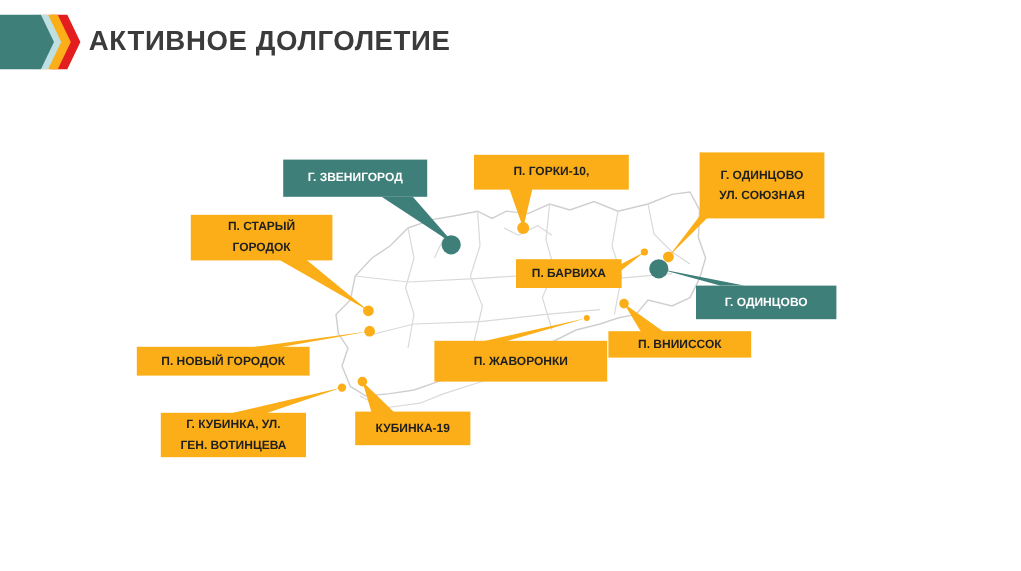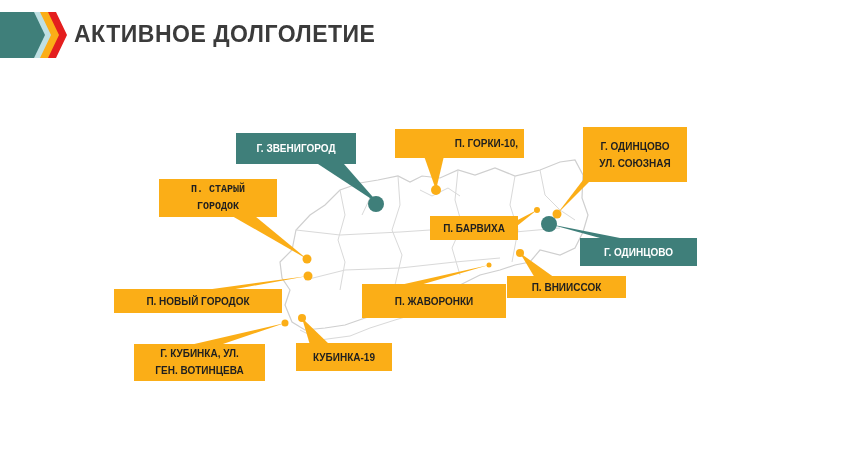--- a/index.html
+++ b/index.html
@@ -71,45 +71,45 @@
     <circle cx="489" cy="265" r="2.5" fill="#fbae17"></circle>
     <circle cx="520" cy="253" r="4" fill="#fbae17"></circle>
     <circle cx="285" cy="323" r="3.5" fill="#fbae17"></circle>
     <circle cx="302" cy="318" r="4" fill="#fbae17"></circle>
   </g>
 </svg>
 
 <div class="label teal" style="left:236px;top:133px;width:120px;height:31px;">
   <span>Г. ЗВЕНИГОРОД</span>
 </div>
-<div class="label orange" style="left:395px;top:129px;width:129px;height:29px;justify-content:flex-end;">
+<div class="label orange" style="left:395px;top:129px;width:129px;height:29px;">
   <span>П. ГОРКИ-10,</span>
 </div>
 <div class="label orange" style="left:583px;top:127px;width:104px;height:55px;white-space:pre-line;">
   <span>Г. ОДИНЦОВО
 УЛ. СОЮЗНАЯ</span>
 </div>
-<div class="label orange" style="left:159px;top:179px;width:118px;height:38px;white-space:pre-line;font-family:Liberation Mono, monospace;">
+<div class="label orange" style="left:159px;top:179px;width:118px;height:38px;white-space:pre-line;">
   <span>П. СТАРЫЙ
 ГОРОДОК</span>
 </div>
 <div class="label orange" style="left:430px;top:216px;width:88px;height:24px;">
   <span>П. БАРВИХА</span>
 </div>
 <div class="label teal" style="left:580px;top:238px;width:117px;height:28px;">
   <span>Г. ОДИНЦОВО</span>
 </div>
-<div class="label orange" style="left:114px;top:289px;width:168px;height:24px;">
+<div class="label orange" style="left:114px;top:289px;width:144px;height:24px;">
   <span>П. НОВЫЙ ГОРОДОК</span>
 </div>
 <div class="label orange" style="left:362px;top:284px;width:144px;height:34px;">
   <span>П. ЖАВОРОНКИ</span>
 </div>
 <div class="label orange" style="left:507px;top:276px;width:119px;height:22px;">
   <span>П. ВНИИССОК</span>
 </div>
-<div class="label orange" style="left:134px;top:344px;width:131px;height:37px;white-space:pre-line;align-items:flex-end;">
+<div class="label orange" style="left:134px;top:344px;width:121px;height:37px;white-space:pre-line;">
   <span>Г. КУБИНКА, УЛ.
 ГЕН. ВОТИНЦЕВА</span>
 </div>
 <div class="label orange" style="left:296px;top:343px;width:96px;height:28px;">
   <span>КУБИНКА-19</span>
 </div>
 
 </body></html>

